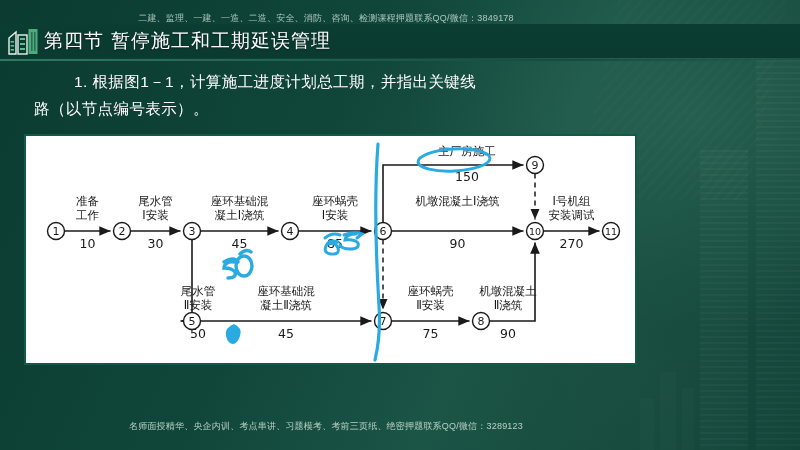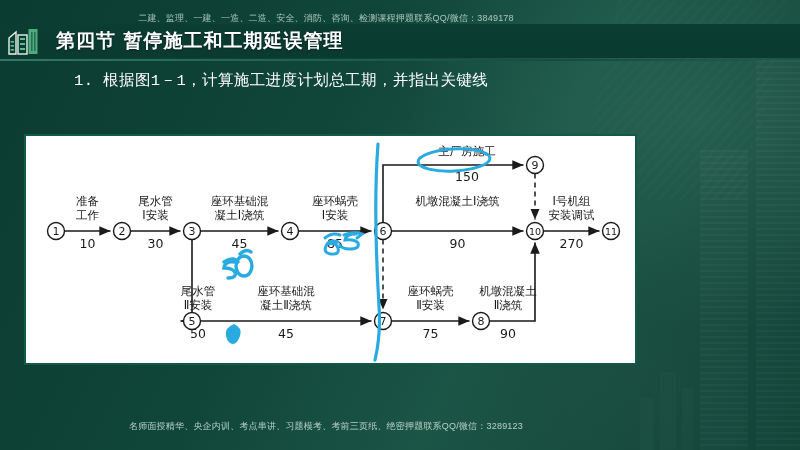--- a/index.html
+++ b/index.html
@@ -42,30 +42,30 @@
     background:linear-gradient(180deg,#0b3d33 0%,#0a3a30 100%);
     display:flex;align-items:center;
   }
   .titlebar:after{
     content:"";position:absolute;left:0;bottom:-3px;width:800px;height:2px;
     background:linear-gradient(90deg,#2e7a63,#134c3e 70%,rgba(19,76,62,0));
   }
   .bld-icon{position:relative;width:38px;height:30px;margin-left:6px;flex:0 0 auto;}
   .bld-icon svg{display:block;}
   .title-text{
-    color:#ffffff;font-size:19px;font-weight:bold;letter-spacing:1px;
-    margin-left:12px;text-shadow:0 1px 2px rgba(0,0,0,.45);
+    color:#ffffff;font-size:19px;font-weight:normal;letter-spacing:1px;
+    margin-left:0;text-shadow:0 1px 2px rgba(0,0,0,.45);
     font-family:"DejaVu Sans","Liberation Sans",sans-serif;
   }
 
   
   .question{
     position:absolute;left:34px;top:68px;width:620px;
     color:#ffffff;font-size:15.5px;line-height:27px;letter-spacing:.4px;
-    font-family:Liberation Mono, monospace;
+    font-family:Liberation Sans, sans-serif;
   }
   .q-indent{display:block;text-indent:40px;}
   .q-line2{display:block;}
 
   
   .card{
     position:absolute;left:24px;top:134px;width:613px;height:231px;
     background:#ffffff;border:2px solid #0f5b48;box-sizing:border-box;
   }
   .diagram{position:absolute;inset:0;}
@@ -103,20 +103,21 @@
         <rect x="14" y="22" width="5" height="2" fill="#5bbf8a"></rect>
         <rect x="25" y="6" width="1.6" height="19" fill="#0b3d33" opacity=".55"></rect>
         <rect x="28" y="6" width="1.6" height="19" fill="#0b3d33" opacity=".55"></rect>
       </svg>
     </div>
     <div class="title-text">第四节  暂停施工和工期延误管理</div>
   </div>
 
   <div class="question">
     <span class="q-indent">1. 根据图1－1，计算施工进度计划总工期，并指出关键线</span>
+    <span class="q-line2">路（以节点编号表示）。</span>
   </div>
 
   <div class="card">
     <div class="diagram">
       <svg id="net" width="609" height="227" viewBox="0 0 609 227" font-family="DejaVu Sans, Liberation Sans, sans-serif">
           <defs>
             <marker id="ar" markerWidth="8" markerHeight="8" refX="7" refY="3" orient="auto">
               <path d="M0,0 L7,3 L0,6 z" fill="#1a1a1a"></path>
             </marker>
             <marker id="arD" markerWidth="8" markerHeight="8" refX="7" refY="3" orient="auto">

